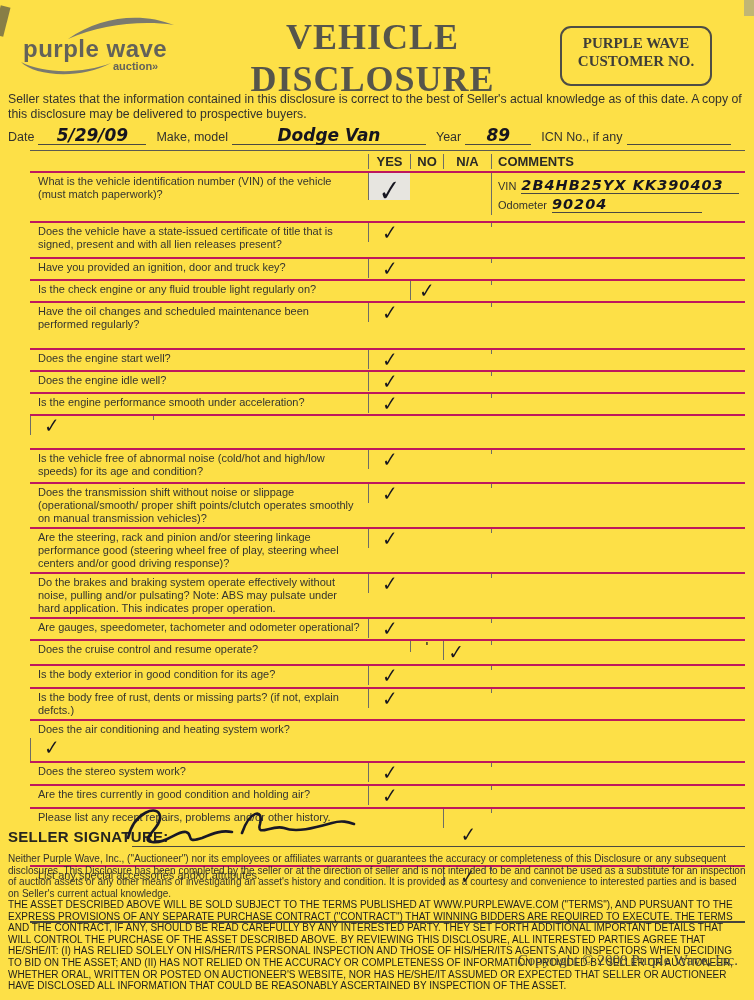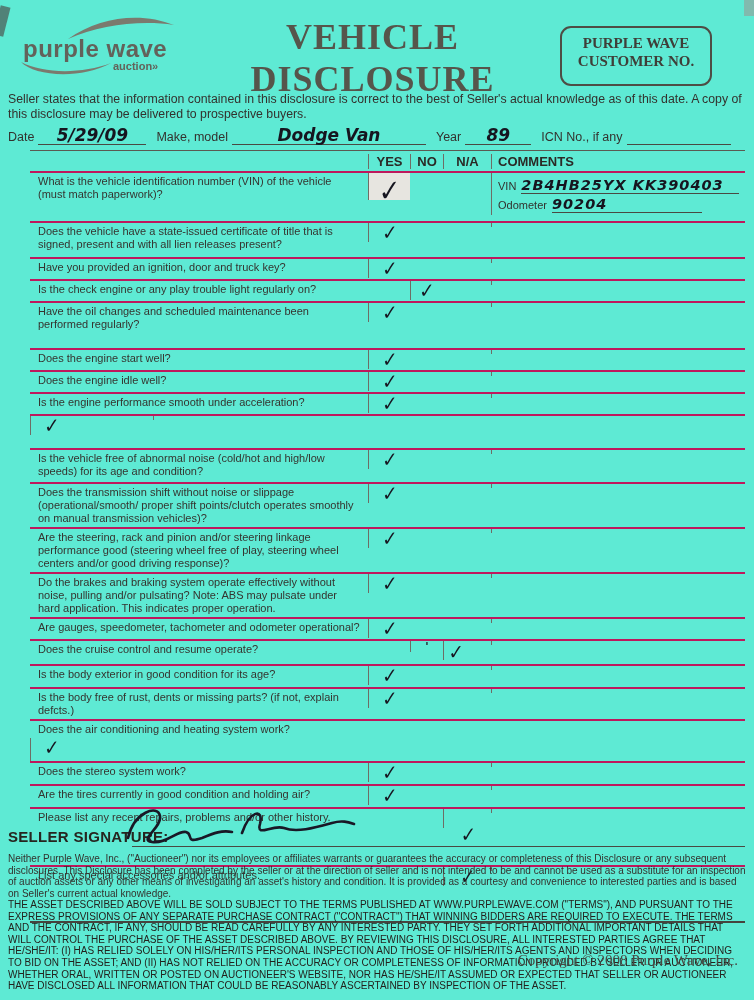--- a/index.html
+++ b/index.html
@@ -1,17 +1,17 @@
 <!DOCTYPE html>
 <html><head>
 <meta charset="utf-8">
 <style>
   html,body{margin:0;padding:0;}
   body{width:754px;height:1000px;background:#d9d9d6;}
-  .page{position:relative;width:754px;height:1000px;background:#5eead4;overflow:hidden;
+  .page{position:relative;width:754px;height:1000px;background:#fde047;overflow:hidden;
         font-family:"Liberation Sans",sans-serif;color:#35342f;}
 
   
   .artifact-tl{position:absolute;left:-3px;top:6px;width:10px;height:30px;background:#4a4a46;
                transform:rotate(14deg);opacity:.65;}
   .artifact-tr{position:absolute;right:-4px;top:-2px;width:14px;height:18px;background:#9a9a94;opacity:.6;}
 
   
   .logo{position:absolute;left:16px;top:12px;width:170px;height:66px;}
   .title{position:absolute;left:185px;top:16px;width:375px;text-align:center;
@@ -140,21 +140,21 @@
         <div class="t-row" style="min-height: 20px;">
           <div class="c-q">Have you provided an ignition, door and truck key?</div>
           <div class="c-mark cw-yes">
             <span class="ck">✓</span>
           </div>
           <div class="c-mark cw-no"></div>
           <div class="c-mark cw-na"></div>
           <div class="c-com"></div>
         </div>
         <div class="t-row" style="min-height: 20px;">
-          <div class="c-q">Is the check engine or any play trouble light regularly on?</div>
+          <div class="c-q">Is the check engine or any fluid trouble light regularly on?</div>
           <div class="c-mark cw-yes"></div>
           <div class="c-mark cw-no">
             <span class="ck">✓</span>
           </div>
           <div class="c-mark cw-na"></div>
           <div class="c-com"></div>
         </div>
         <div class="t-row" style="min-height: 19px;">
           <div class="c-q">Have the oil changes and scheduled maintenance been performed regularly?</div>
           <div class="c-mark cw-yes">

